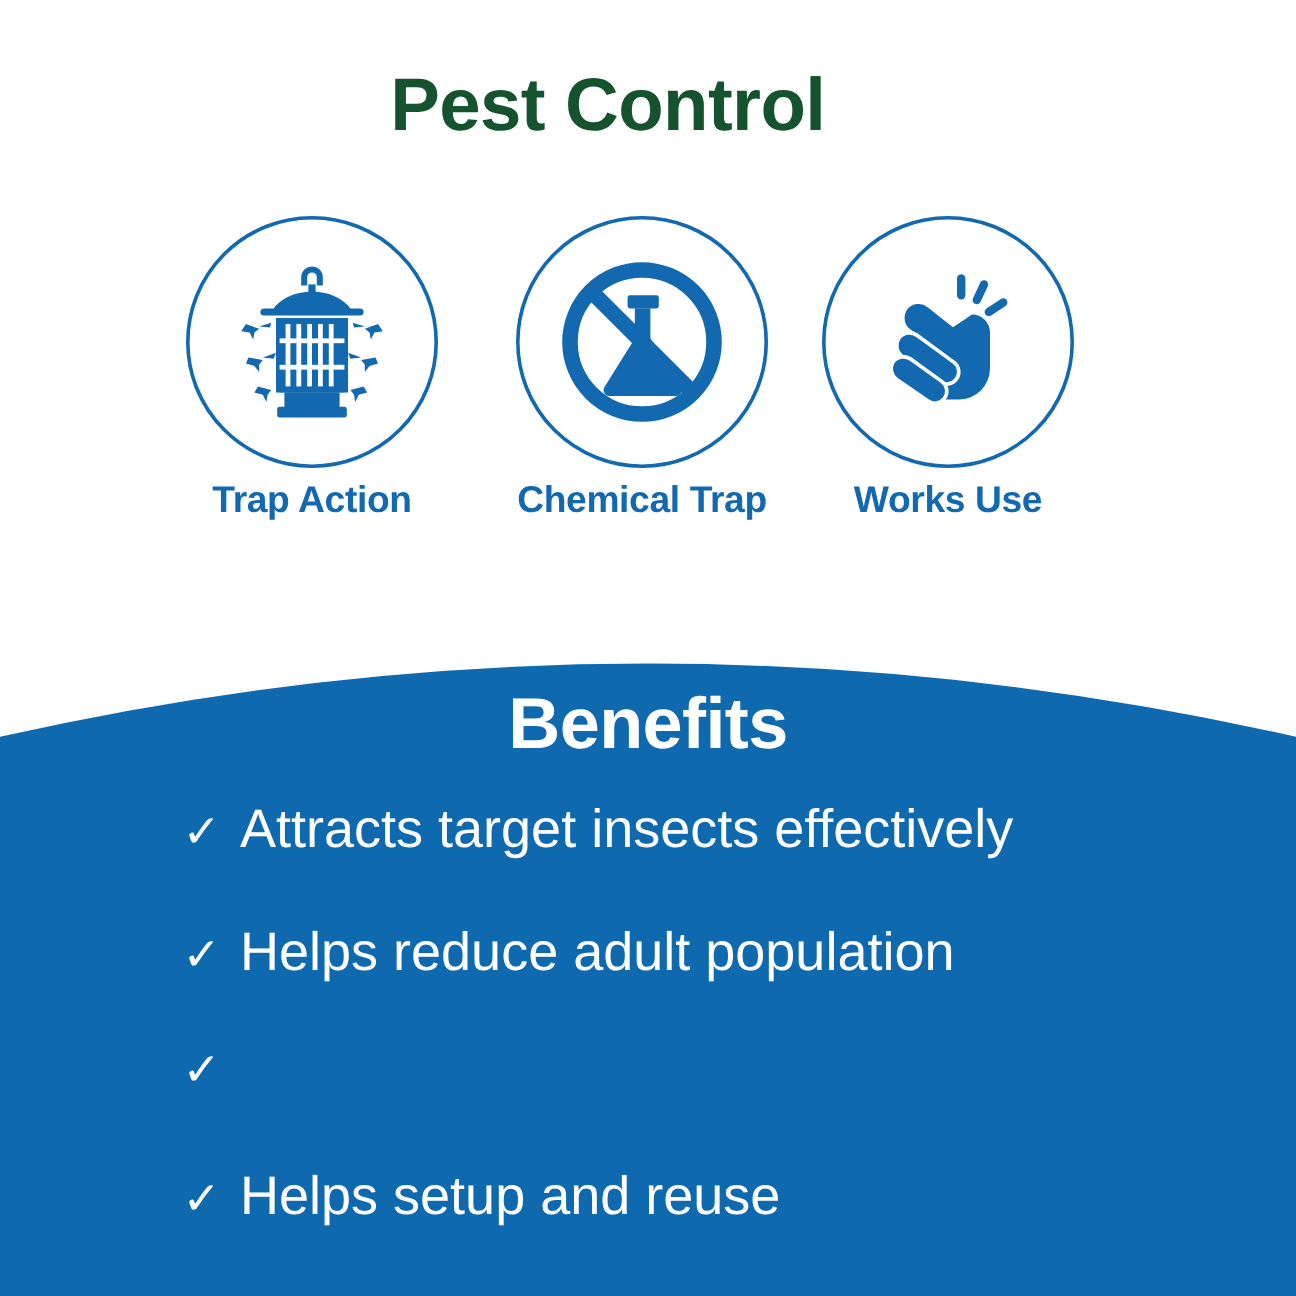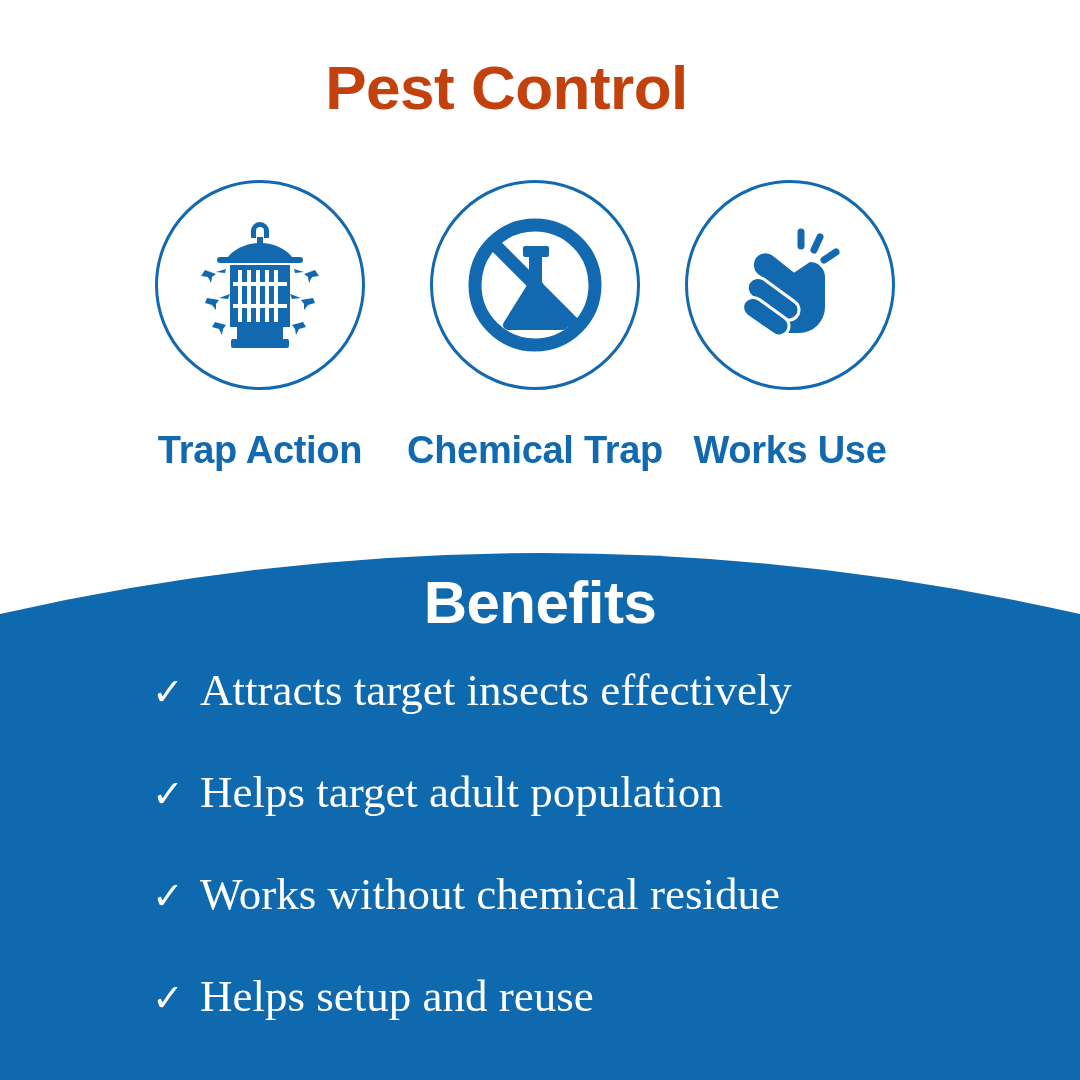--- a/index.html
+++ b/index.html
@@ -21,21 +21,21 @@
   }
 
   
   .page-title {
     position:absolute;
     top:52px; left:0; width:1013px;
     text-align:center;
     font-size:62px;
     font-weight:bold;
     letter-spacing:-0.5px;
-    color:#c2410c;
+    color:#14532d;
     font-family:"Liberation Sans", sans-serif;
   }
 
   
   .features {
     position:absolute;
     top:180px; left:0; width:1080px;
     height:280px;
   }
   .feature {
@@ -54,22 +54,22 @@
     border:3px solid #1269B0;
     border-radius:50%;
     display:flex;
     align-items:center;
     justify-content:center;
     background:#ffffff;
   }
   .feature-circle svg { display:block; }
 
   .feature-label {
-    margin-top:39px;
-    font-size:38px;
+    margin-top:9px;
+    font-size:31px;
     font-weight:bold;
     color:#1269B0;
     letter-spacing:-0.3px;
     white-space:nowrap;
     font-family:"Liberation Sans", sans-serif;
   }
 
   
   .benefits-panel {
     position:absolute;
@@ -113,21 +113,21 @@
   }
   .benefit-check {
     width:48px;
     flex:0 0 48px;
     font-size:38px;
     color:#ffffff;
     font-family:"DejaVu Sans", sans-serif;
   }
   .benefit-text {
     color:#ffffff;
-    font-family:Liberation Serif, serif;
+    font-family:Liberation Sans, sans-serif;
     font-size:45px;
     white-space:nowrap;
   }
 </style>
 </head>
 <body>
 
 <div class="page">
 
   <div class="page-title">Pest Control</div>
@@ -234,25 +234,24 @@
   <div class="benefits-content">
     <div class="benefits-title">Benefits</div>
 
     <ul class="benefits-list">
       <li class="benefit-item">
         <span class="benefit-check">✓</span>
         <span class="benefit-text">Attracts target insects effectively</span>
       </li>
       <li class="benefit-item">
         <span class="benefit-check">✓</span>
-        <span class="benefit-text">Helps target adult population</span>
-      </li>
-      <li class="benefit-item">
-        <span class="benefit-check">✓</span>
-        <span class="benefit-text">Works without chemical residue</span>
+        <span class="benefit-text">Helps reduce adult population</span>
+      </li>
+      <li class="benefit-item">
+        <span class="benefit-check">✓</span>
       </li>
       <li class="benefit-item">
         <span class="benefit-check">✓</span>
         <span class="benefit-text">Helps setup and reuse</span>
       </li>
     </ul>
   </div>
 
 </div>
 

